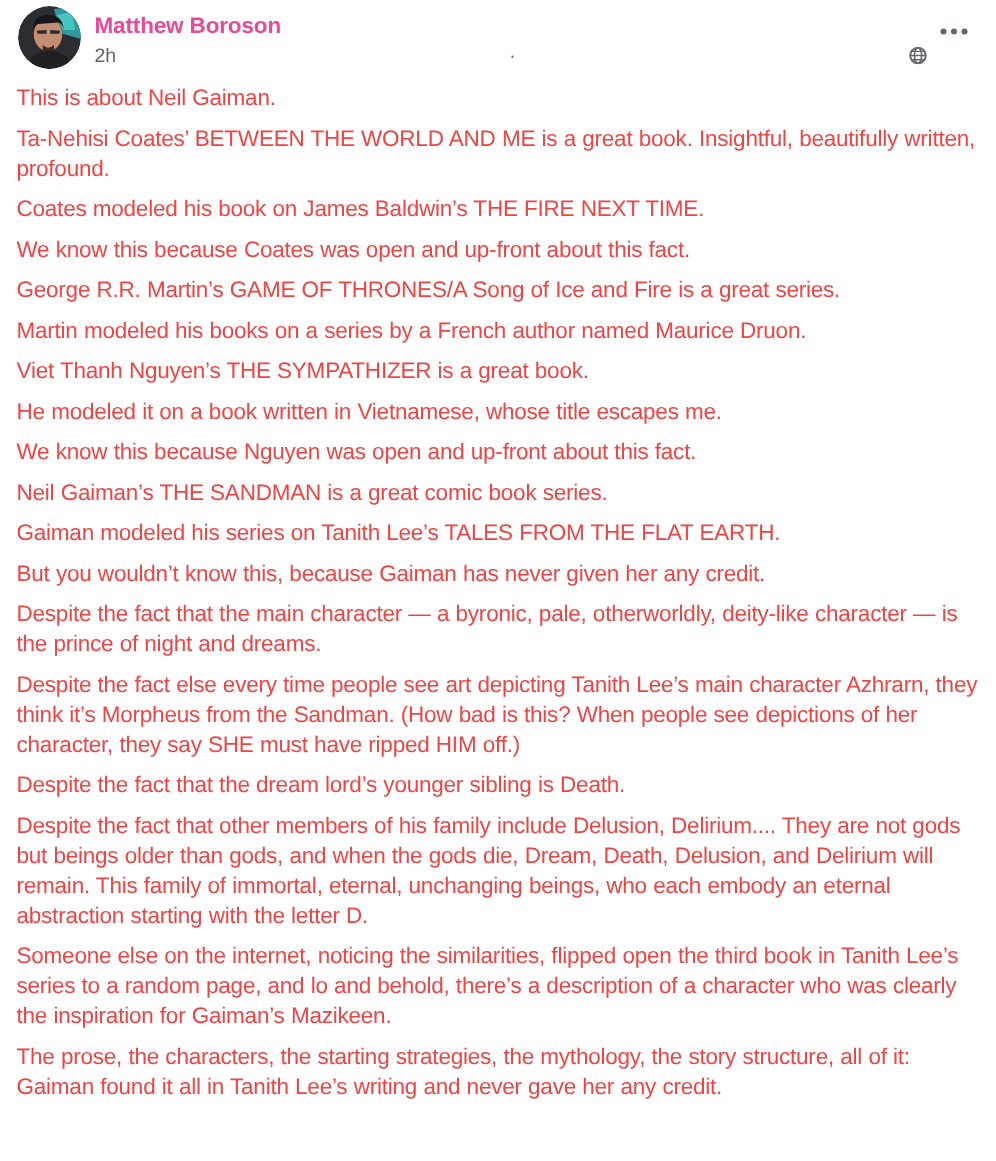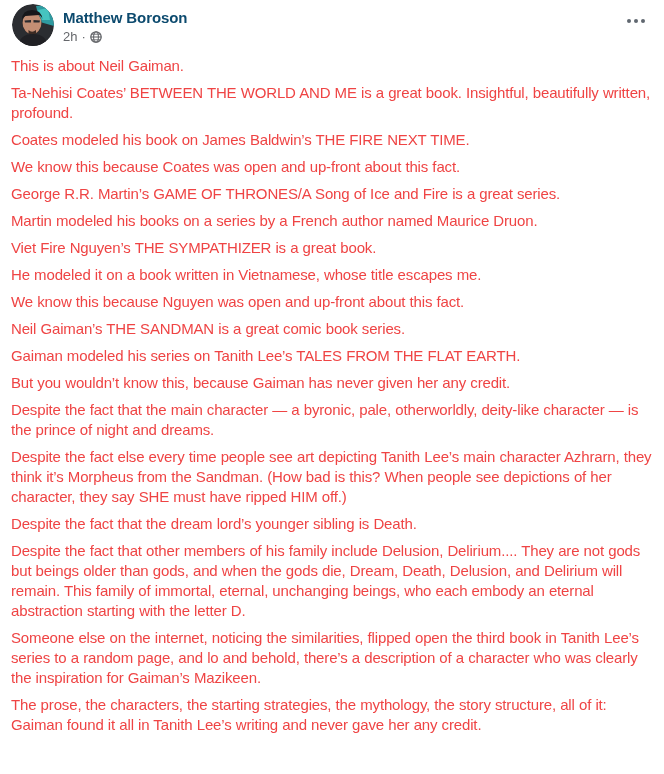--- a/index.html
+++ b/index.html
@@ -26,32 +26,33 @@
   }
   .avatar svg { display: block; }
   .header-text {
     margin-left: 9px;
     margin-top: 4px;
     flex: 1 1 auto;
   }
   .author {
     font-size: 15px;
     font-weight: 700;
-    color: #0c4a6e;
+    color: #ec4899;
     line-height: 19px;
     letter-spacing: -0.1px;
     cursor: pointer;
   }
   .meta {
     display: flex;
     align-items: center;
     margin-top: 2px;
     font-size: 13px;
     color: #65676b;
     line-height: 16px;
+    justify-content: space-between;
   }
   .meta .sep { margin: 0 4px; }
   .globe { display: inline-flex; align-items: center; }
   .more-btn {
     border: none;
     background: transparent;
     padding: 8px;
     margin-top: 6px;
     margin-right: 2px;
     border-radius: 50%;
@@ -129,21 +130,21 @@
 
   </div>
 
   <div class="post-body">
     <p>This is about Neil Gaiman.</p>
     <p>Ta-Nehisi Coates’ BETWEEN THE WORLD AND ME is a great book. Insightful, beautifully written, profound.</p>
     <p>Coates modeled his book on James Baldwin’s THE FIRE NEXT TIME.</p>
     <p>We know this because Coates was open and up-front about this fact.</p>
     <p>George R.R. Martin’s GAME OF THRONES/A Song of Ice and Fire is a great series.</p>
     <p>Martin modeled his books on a series by a French author named Maurice Druon.</p>
-    <p>Viet Fire Nguyen’s THE SYMPATHIZER is a great book.</p>
+    <p>Viet Thanh Nguyen’s THE SYMPATHIZER is a great book.</p>
     <p>He modeled it on a book written in Vietnamese, whose title escapes me.</p>
     <p>We know this because Nguyen was open and up-front about this fact.</p>
     <p>Neil Gaiman’s THE SANDMAN is a great comic book series.</p>
     <p>Gaiman modeled his series on Tanith Lee’s TALES FROM THE FLAT EARTH.</p>
     <p>But you wouldn’t know this, because Gaiman has never given her any credit.</p>
     <p>Despite the fact that the main character — a byronic, pale, otherworldly, deity-like character — is the prince of night and dreams.</p>
     <p>Despite the fact else every time people see art depicting Tanith Lee’s main character Azhrarn, they think it’s Morpheus from the Sandman. (How bad is this? When people see depictions of her character, they say SHE must have ripped HIM off.)</p>
     <p>Despite the fact that the dream lord’s younger sibling is Death.</p>
     <p>Despite the fact that other members of his family include Delusion, Delirium.... They are not gods but beings older than gods, and when the gods die, Dream, Death, Delusion, and Delirium will remain. This family of immortal, eternal, unchanging beings, who each embody an eternal abstraction starting with the letter D.</p>
     <p>Someone else on the internet, noticing the similarities, flipped open the third book in Tanith Lee’s series to a random page, and lo and behold, there’s a description of a character who was clearly the inspiration for Gaiman’s Mazikeen.</p>

